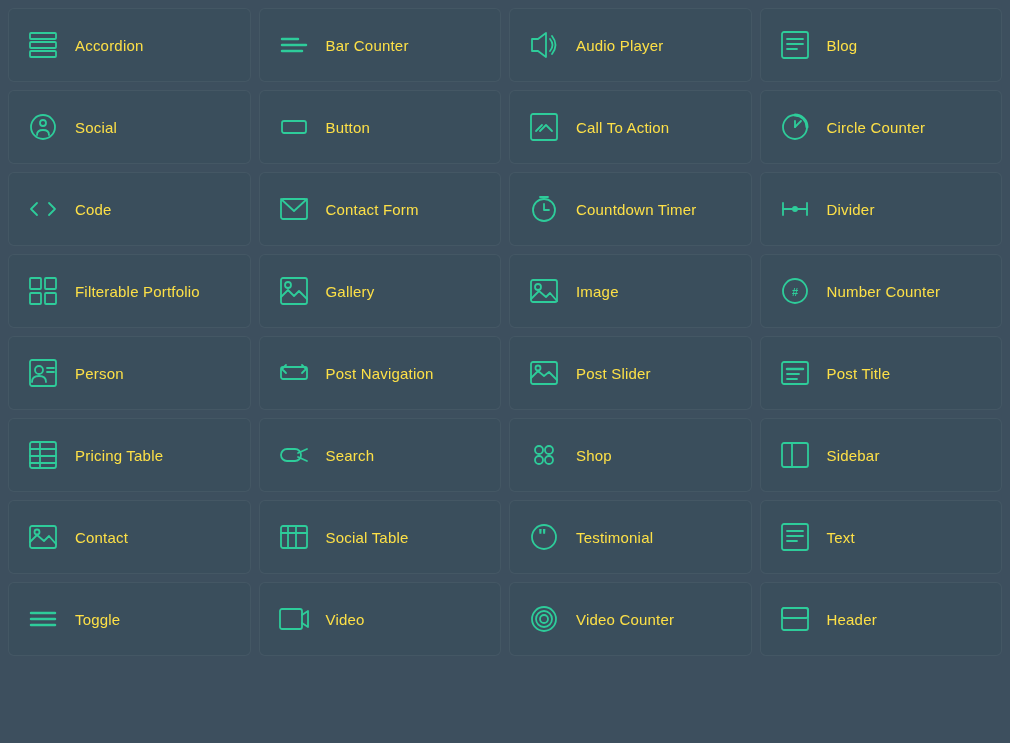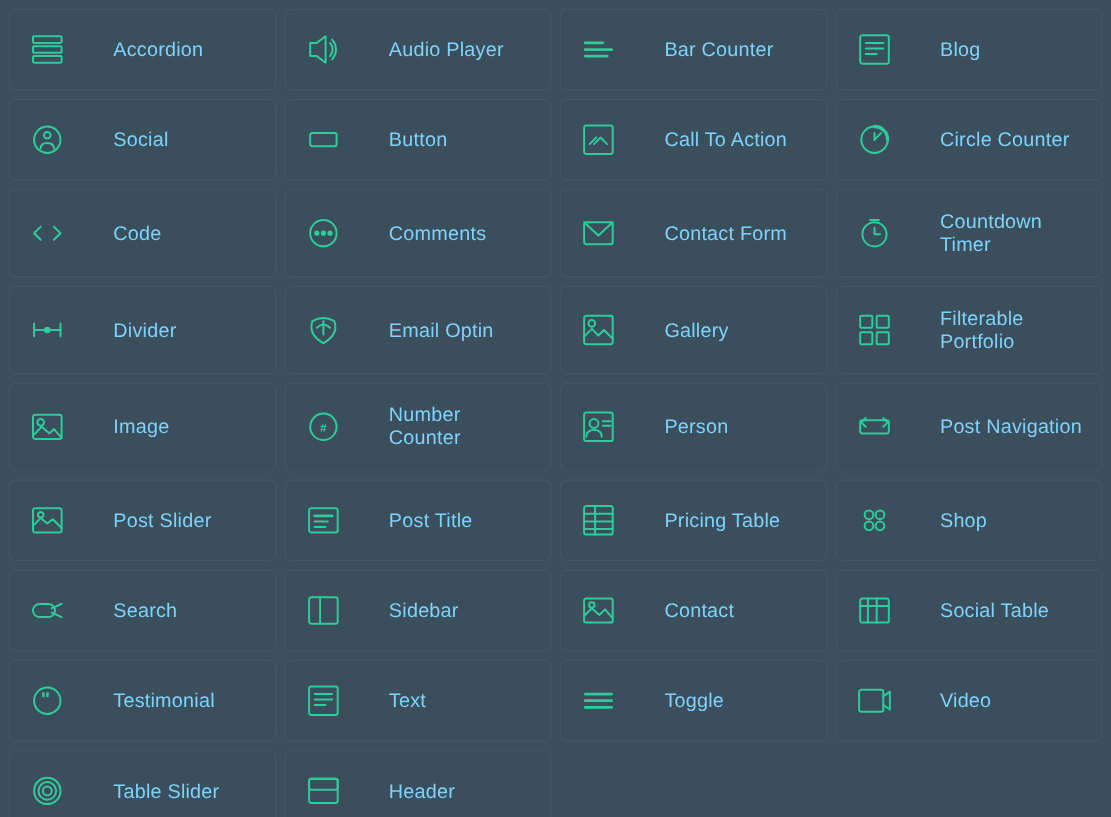--- a/index.html
+++ b/index.html
@@ -38,25 +38,24 @@
     .widget-icon svg {
       width: 32px;
       height: 32px;
       fill: none;
       stroke: #2ecc9a;
       stroke-width: 1.8;
       stroke-linecap: round;
       stroke-linejoin: round;
     }
     .widget-label {
-      color: #7dd3fc;
-      font-size: 18px;
+      color: #fde047;
+      font-size: 15px;
       font-weight: 500;
       letter-spacing: 0.2px;
-      margin-left: 28px;
     }
   </style>
 </head>
 <body>
 
 <div class="grid">
 
   <div class="widget-item">
     <div class="widget-icon">
       <svg viewBox="0 0 32 32">
@@ -64,37 +63,37 @@
           <rect x="3" y="13" width="26" height="6" rx="1"></rect>
           <rect x="3" y="22" width="26" height="6" rx="1"></rect>
         </svg>
     </div>
     <span class="widget-label">Accordion</span>
   </div>
 
   <div class="widget-item">
     <div class="widget-icon">
       <svg viewBox="0 0 32 32">
+          <line x1="4" y1="16" x2="28" y2="16" stroke-width="2.5"></line>
+          <line x1="4" y1="10" x2="20" y2="10" stroke-width="2.5"></line>
+          <line x1="4" y1="22" x2="24" y2="22" stroke-width="2.5"></line>
+        </svg>
+    </div>
+    <span class="widget-label">Bar Counter</span>
+  </div>
+
+  <div class="widget-item">
+    <div class="widget-icon">
+      <svg viewBox="0 0 32 32">
           <path d="M4 10 L4 22 L10 22 L18 28 L18 4 L10 10 Z"></path>
           <path d="M22 10 Q27 16 22 22"></path>
           <path d="M24 7 Q31 16 24 25"></path>
         </svg>
     </div>
     <span class="widget-label">Audio Player</span>
-  </div>
-
-  <div class="widget-item">
-    <div class="widget-icon">
-      <svg viewBox="0 0 32 32">
-          <line x1="4" y1="16" x2="28" y2="16" stroke-width="2.5"></line>
-          <line x1="4" y1="10" x2="20" y2="10" stroke-width="2.5"></line>
-          <line x1="4" y1="22" x2="24" y2="22" stroke-width="2.5"></line>
-        </svg>
-    </div>
-    <span class="widget-label">Bar Counter</span>
   </div>
 
   <div class="widget-item">
     <div class="widget-icon">
       <svg viewBox="0 0 32 32">
           <rect x="3" y="3" width="26" height="26" rx="2"></rect>
           <line x1="8" y1="10" x2="24" y2="10"></line>
           <line x1="8" y1="15" x2="24" y2="15"></line>
           <line x1="8" y1="20" x2="18" y2="20"></line>
         </svg>
@@ -148,31 +147,20 @@
   <div class="widget-item">
     <div class="widget-icon">
       <svg viewBox="0 0 32 32">
           <polyline points="10,10 4,16 10,22"></polyline>
           <polyline points="22,10 28,16 22,22"></polyline>
         </svg>
     </div>
     <span class="widget-label">Code</span>
   </div>
 
-  <div class="widget-item">
-    <div class="widget-icon">
-      <svg viewBox="0 0 32 32">
-          <circle cx="16" cy="16" r="12"></circle>
-          <circle cx="10" cy="16" r="1.5" fill="#2ecc9a"></circle>
-          <circle cx="16" cy="16" r="1.5" fill="#2ecc9a"></circle>
-          <circle cx="22" cy="16" r="1.5" fill="#2ecc9a"></circle>
-        </svg>
-    </div>
-    <span class="widget-label">Comments</span>
-  </div>
 
   <div class="widget-item">
     <div class="widget-icon">
       <svg viewBox="0 0 32 32">
           <rect x="3" y="6" width="26" height="20" rx="2"></rect>
           <polyline points="3,6 16,18 29,6"></polyline>
         </svg>
     </div>
     <span class="widget-label">Contact Form</span>
   </div>
@@ -193,57 +181,47 @@
       <svg viewBox="0 0 32 32">
           <line x1="4" y1="16" x2="28" y2="16" stroke-width="2"></line>
           <circle cx="16" cy="16" r="3" fill="#2ecc9a" stroke="none"></circle>
           <line x1="4" y1="10" x2="4" y2="22"></line>
           <line x1="28" y1="10" x2="28" y2="22"></line>
         </svg>
     </div>
     <span class="widget-label">Divider</span>
   </div>
 
-  <div class="widget-item">
-    <div class="widget-icon">
-      <svg viewBox="0 0 32 32">
-          <path d="M6 8 Q16 2 26 8 Q30 20 16 28 Q2 20 6 8Z"></path>
-          <line x1="16" y1="8" x2="16" y2="20"></line>
-          <path d="M10 14 Q16 8 22 14"></path>
-        </svg>
-    </div>
-    <span class="widget-label">Email Optin</span>
-  </div>
-
-  <div class="widget-item">
-    <div class="widget-icon">
-      <svg viewBox="0 0 32 32">
-          <rect x="3" y="3" width="26" height="26" rx="2"></rect>
-          <circle cx="10" cy="10" r="3"></circle>
-          <polyline points="3,22 10,15 16,21 21,16 29,24"></polyline>
-        </svg>
-    </div>
-    <span class="widget-label">Gallery</span>
-  </div>
 
   <div class="widget-item">
     <div class="widget-icon">
       <svg viewBox="0 0 32 32">
           <rect x="3" y="3" width="11" height="11" rx="1"></rect>
           <rect x="18" y="3" width="11" height="11" rx="1"></rect>
           <rect x="3" y="18" width="11" height="11" rx="1"></rect>
           <rect x="18" y="18" width="11" height="11" rx="1"></rect>
         </svg>
     </div>
     <span class="widget-label">Filterable Portfolio</span>
   </div>
 
   <div class="widget-item">
     <div class="widget-icon">
       <svg viewBox="0 0 32 32">
+          <rect x="3" y="3" width="26" height="26" rx="2"></rect>
+          <circle cx="10" cy="10" r="3"></circle>
+          <polyline points="3,22 10,15 16,21 21,16 29,24"></polyline>
+        </svg>
+    </div>
+    <span class="widget-label">Gallery</span>
+  </div>
+
+  <div class="widget-item">
+    <div class="widget-icon">
+      <svg viewBox="0 0 32 32">
           <rect x="3" y="5" width="26" height="22" rx="2"></rect>
           <circle cx="10" cy="12" r="3"></circle>
           <polyline points="3,24 11,16 18,22 22,18 29,26"></polyline>
         </svg>
     </div>
     <span class="widget-label">Image</span>
   </div>
 
   <div class="widget-item">
     <div class="widget-icon">
@@ -312,43 +290,43 @@
           <line x1="3" y1="24" x2="29" y2="24"></line>
           <line x1="13" y1="3" x2="13" y2="29"></line>
         </svg>
     </div>
     <span class="widget-label">Pricing Table</span>
   </div>
 
   <div class="widget-item">
     <div class="widget-icon">
       <svg viewBox="0 0 32 32">
+          <rect x="3" y="10" width="20" height="12" rx="6"></rect>
+          <line x1="20" y1="14" x2="29" y2="10"></line>
+          <line x1="20" y1="18" x2="29" y2="22"></line>
+        </svg>
+    </div>
+    <span class="widget-label">Search</span>
+  </div>
+
+  <div class="widget-item">
+    <div class="widget-icon">
+      <svg viewBox="0 0 32 32">
           <circle cx="11" cy="11" r="4"></circle>
           <circle cx="21" cy="11" r="4"></circle>
           <circle cx="11" cy="21" r="4"></circle>
           <circle cx="21" cy="21" r="4"></circle>
         </svg>
     </div>
     <span class="widget-label">Shop</span>
   </div>
 
   <div class="widget-item">
     <div class="widget-icon">
       <svg viewBox="0 0 32 32">
-          <rect x="3" y="10" width="20" height="12" rx="6"></rect>
-          <line x1="20" y1="14" x2="29" y2="10"></line>
-          <line x1="20" y1="18" x2="29" y2="22"></line>
-        </svg>
-    </div>
-    <span class="widget-label">Search</span>
-  </div>
-
-  <div class="widget-item">
-    <div class="widget-icon">
-      <svg viewBox="0 0 32 32">
           <rect x="3" y="4" width="26" height="24" rx="2"></rect>
           <line x1="13" y1="4" x2="13" y2="28"></line>
         </svg>
     </div>
     <span class="widget-label">Sidebar</span>
   </div>
 
   <div class="widget-item">
     <div class="widget-icon">
       <svg viewBox="0 0 32 32">
@@ -417,21 +395,21 @@
   </div>
 
   <div class="widget-item">
     <div class="widget-icon">
       <svg viewBox="0 0 32 32">
           <circle cx="16" cy="16" r="12"></circle>
           <circle cx="16" cy="16" r="8"></circle>
           <circle cx="16" cy="16" r="4"></circle>
         </svg>
     </div>
-    <span class="widget-label">Table Slider</span>
+    <span class="widget-label">Video Counter</span>
   </div>
 
   <div class="widget-item">
     <div class="widget-icon">
       <svg viewBox="0 0 32 32">
           <rect x="3" y="5" width="26" height="22" rx="2"></rect>
           <rect x="3" y="5" width="26" height="10" rx="2"></rect>
         </svg>
     </div>
     <span class="widget-label">Header</span>

